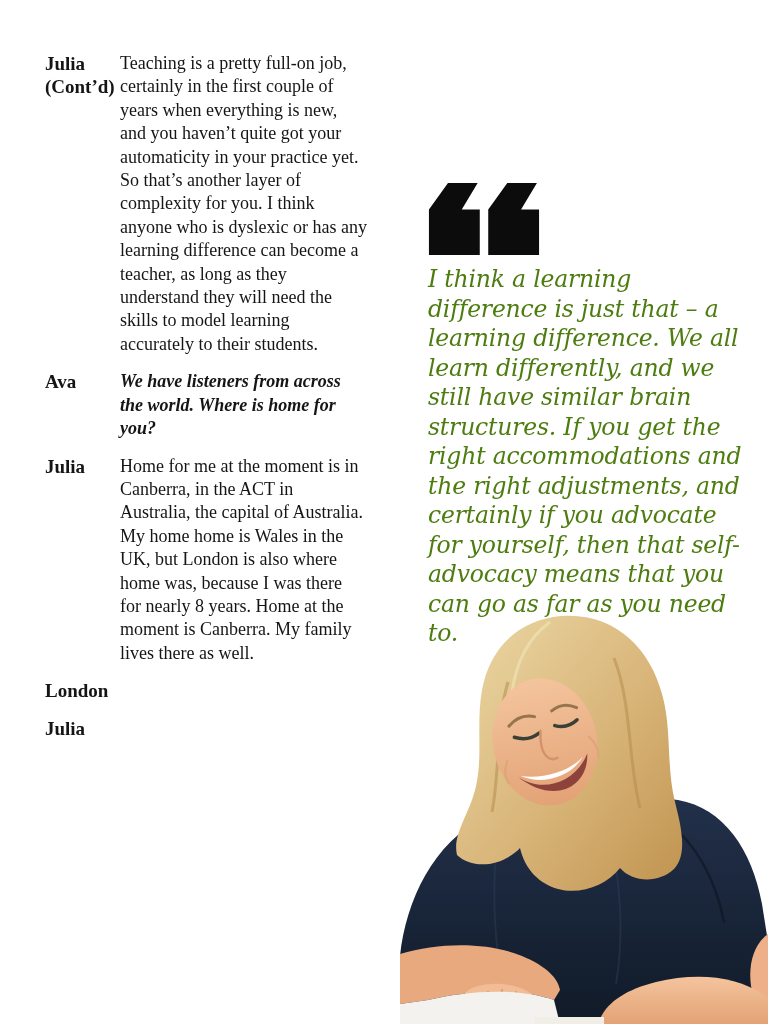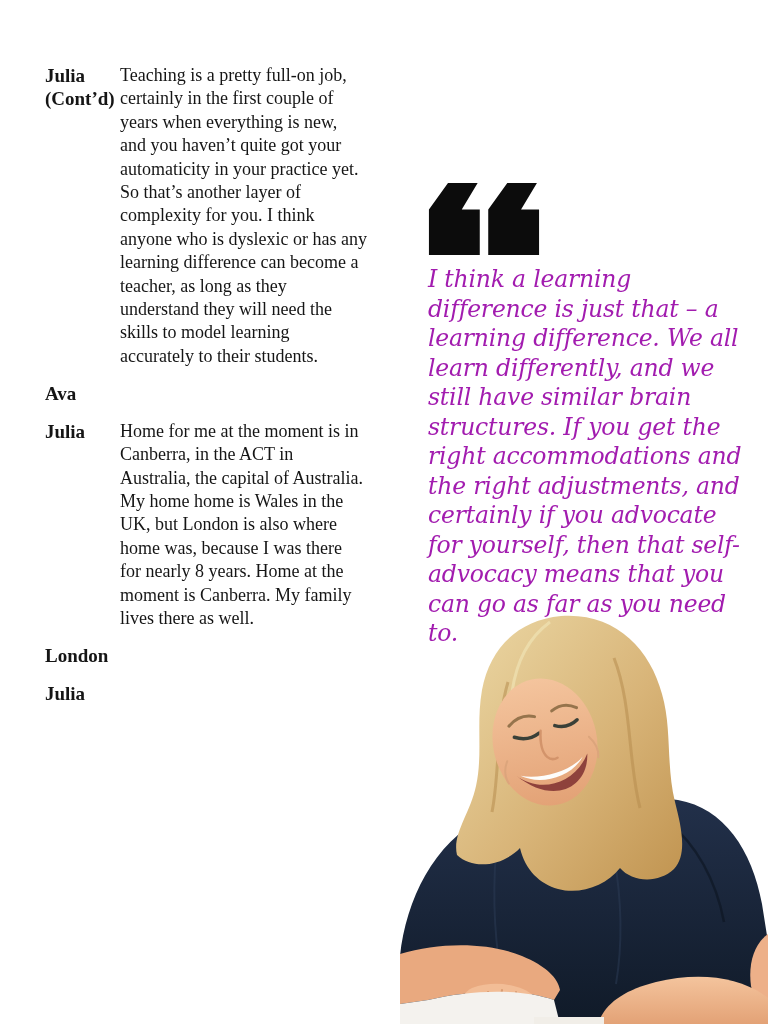--- a/index.html
+++ b/index.html
@@ -9,21 +9,21 @@
     position: relative;
     overflow: hidden;
     font-family: "Liberation Serif", serif;
     color: #151515;
   }
   .page { position: absolute; inset: 0; }
 
   
   .dialogue {
     position: absolute;
-    left: 45px; top: 64px;
+    left: 45px; top: 52px;
     width: 322px;
   }
   .dialogue-entry { display: flex; margin-bottom: 14px; }
   .speaker {
     flex: 0 0 75px;
     font-weight: bold;
     font-size: 19px;
     line-height: 23.4px;
   }
   .speech {
@@ -46,21 +46,21 @@
     left: 428px; top: 183px;
     width: 326px;
   }
   .quote-glyph { display: block; }
   .quote-text {
     margin-top: 10px;
     font-family: "DejaVu Serif", serif;
     font-style: italic;
     font-size: 23.5px;
     line-height: 29.5px;
-    color: #a21caf;
+    color: #4d7c0f;
     letter-spacing: -0.2px;
   }
 
   
   .portrait {
     position: absolute;
     left: 400px; top: 612px;
     width: 368px; height: 412px;
   }
 
@@ -84,20 +84,21 @@
 
 <div class="page">
 
   <div class="dialogue">
       <div class="dialogue-entry">
         <div class="speaker">Julia (Cont’d)</div>
         <div class="speech answer">Teaching is a pretty full-on job, certainly in the first couple of years when everything is new, and you haven’t quite got your automaticity in your practice yet. So that’s another layer of complexity for you. I think anyone who is dyslexic or has any learning difference can become a teacher, as long as they understand they will need the skills to model learning accurately to their students.</div>
       </div>
       <div class="dialogue-entry">
         <div class="speaker">Ava</div>
+        <div class="speech question">We have listeners from across the world. Where is home for you?</div>
       </div>
       <div class="dialogue-entry">
         <div class="speaker">Julia</div>
         <div class="speech answer">Home for me at the moment is in Canberra, in the ACT in Australia, the capital of Australia. My home home is Wales in the UK, but London is also where home was, because I was there for nearly 8 years. Home at the moment is Canberra. My family lives there as well.</div>
       </div>
       <div class="dialogue-entry">
         <div class="speaker">London</div>
       </div>
       <div class="dialogue-entry">
         <div class="speaker">Julia</div>

